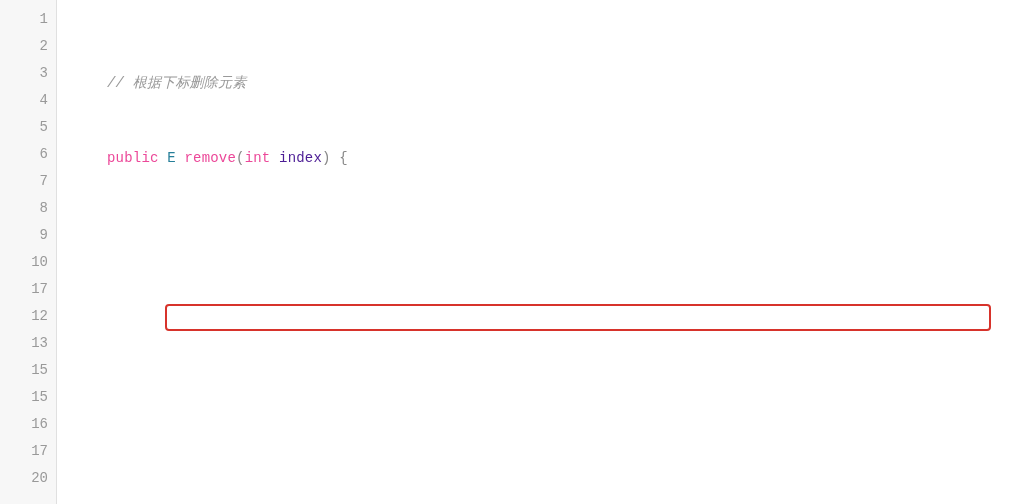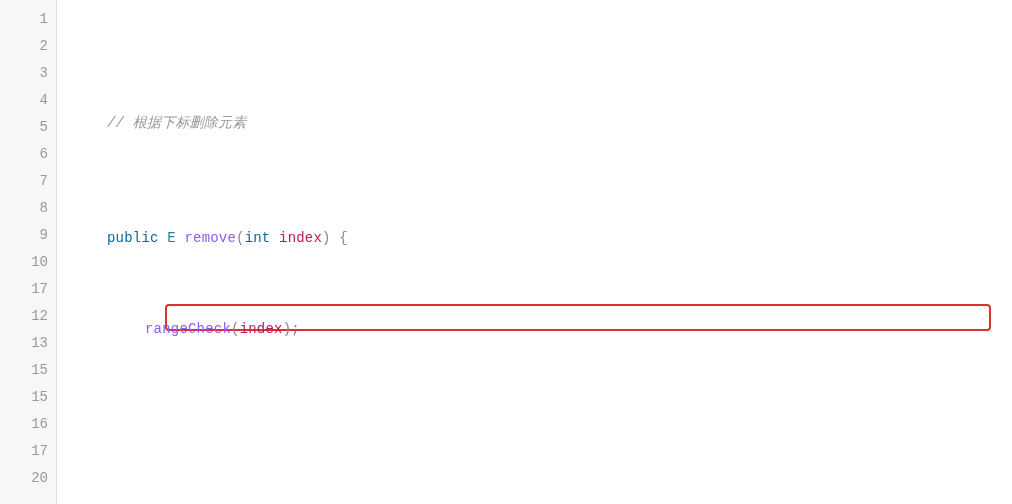--- a/index.html
+++ b/index.html
@@ -38,33 +38,33 @@
     white-space: pre;
     font-family: "Consolas","Monaco","Courier New",monospace;
     letter-spacing: 0.2px;
   }
   .code .line {
     height: 27px;
     line-height: 27px;
     position: relative;
   }
   .tok-comment { color: #999999; font-style: italic; }
-  .tok-keyword { color: #0369a1; }
+  .tok-keyword { color: #ec4899; }
   .tok-type    { color: #267f99; }
-  .tok-method  { color: #8b5cf6; }
-  .tok-ident   { color: #be185d; }
+  .tok-method  { color: #ec4899; }
+  .tok-ident   { color: #4c1d95; }
   .tok-punct   { color: #888888; }
   .tok-op      { color: #888888; }
   .highlight-box {
     position: absolute;
     border: 2px solid #d7332b;
     border-radius: 4px;
     pointer-events: none;
   }
-  .indent1 { padding-left: 38px; margin-top: 40px; }
+  .indent1 { padding-left: 38px; }
   .indent2 { padding-left: 76px; }
 </style>
 </head>
 <body>
 
 <div class="code-container">
   <div class="gutter">
     <div class="ln">1</div>
     <div class="ln">2</div>
     <div class="ln">3</div>
@@ -86,21 +86,20 @@
   </div>
 
   <div class="code">
     <div class="highlight-box" style="left:108px;top:304px;width:822px;height:23px;"></div>
 
     <div class="line indent1"><span class="tok-comment">// 根据下标删除元素</span></div>
 
     <div class="line indent1"><span class="tok-keyword">public</span><span> </span><span class="tok-type">E</span><span> </span><span class="tok-method">remove</span><span class="tok-punct">(</span><span class="tok-keyword">int</span><span class="tok-ident"> index</span><span class="tok-punct">)</span><span class="tok-punct"> {</span></div>
 
 
-    <div class="line indent2"><span class="tok-method">rangeCheck</span><span class="tok-punct">(</span><span class="tok-ident">index</span><span class="tok-punct">)</span><span class="tok-punct">;</span></div>
 
     <div class="line"></div>
 
 
     
 
     
 
     
 

